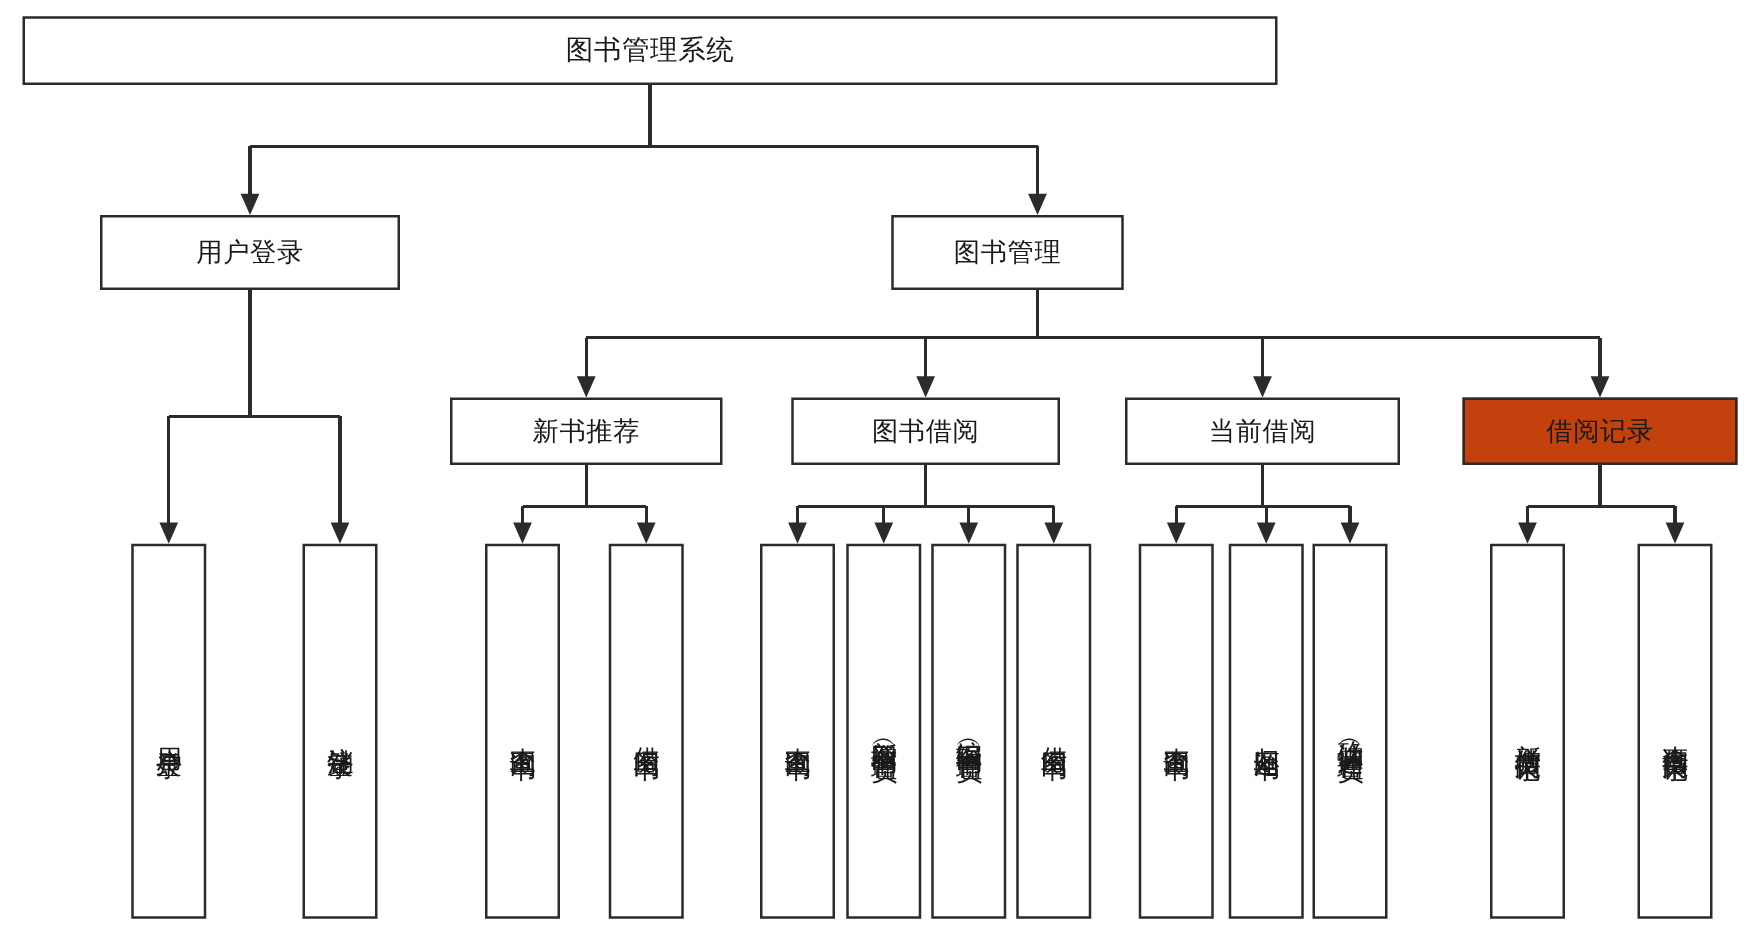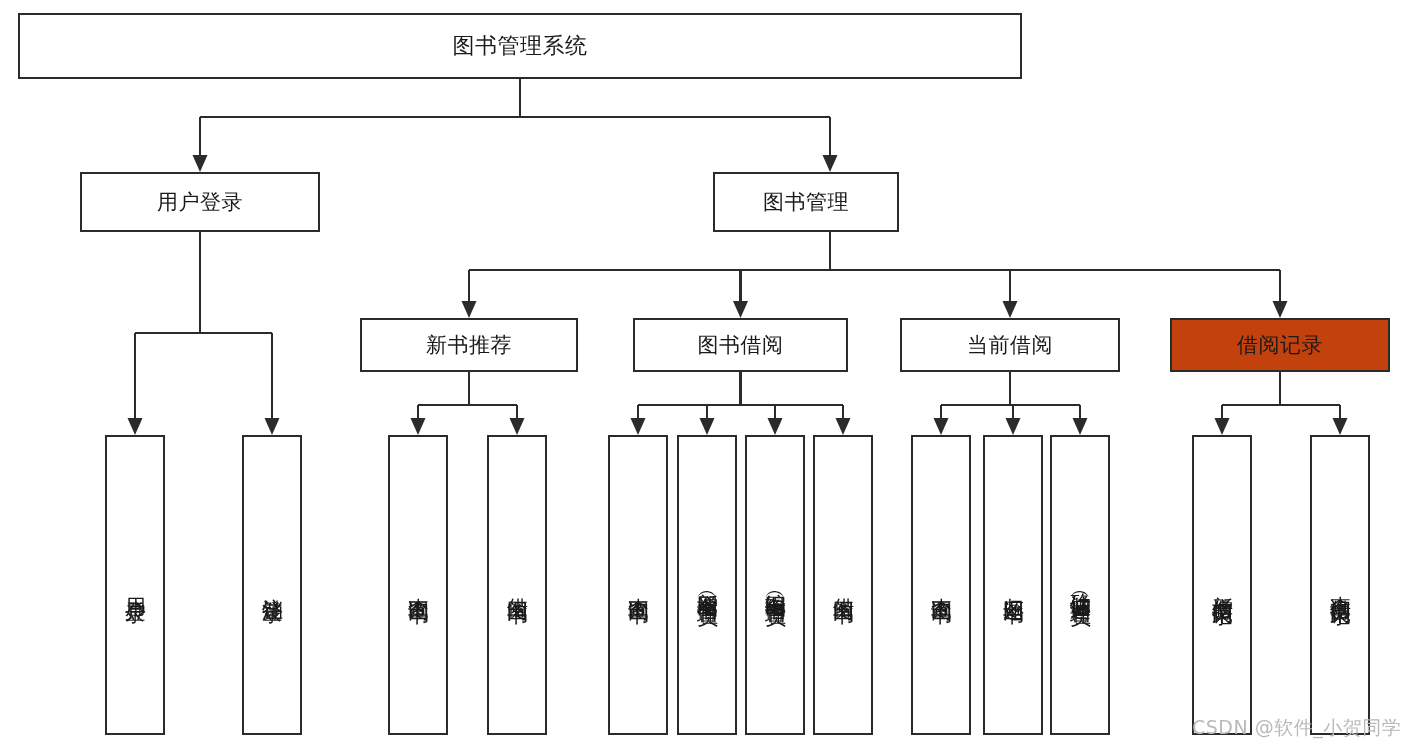--- a/index.html
+++ b/index.html
@@ -114,21 +114,21 @@
       <line x1="1080" y1="405" x2="1080" y2="419" stroke="#2b2b2b" stroke-width="2.5" shape-rendering="crispEdges"></line>
       <polygon points="1072.5,418 1087.5,418 1080,435" fill="#2b2b2b"></polygon>
       <line x1="1280" y1="372" x2="1280" y2="405" stroke="#2b2b2b" stroke-width="2.5" shape-rendering="crispEdges"></line>
       <line x1="1222" y1="405" x2="1340" y2="405" stroke="#2b2b2b" stroke-width="2.5" shape-rendering="crispEdges"></line>
       <line x1="1222" y1="405" x2="1222" y2="419" stroke="#2b2b2b" stroke-width="2.5" shape-rendering="crispEdges"></line>
       <polygon points="1214.5,418 1229.5,418 1222,435" fill="#2b2b2b"></polygon>
       <line x1="1340" y1="405" x2="1340" y2="419" stroke="#2b2b2b" stroke-width="2.5" shape-rendering="crispEdges"></line>
       <polygon points="1332.5,418 1347.5,418 1340,435" fill="#2b2b2b"></polygon>
     </svg>
   <div id="nodes">
-      <div class="node level-0" style="left: 18px; top: 13px; width: 1004px; height: 66px; border-color: rgb(43, 43, 43); background: rgb(255, 255, 255);">
+      <div class="node level-0" style="left: 18px; top: 13px; width: 1004px; height: 55px; border-color: rgb(43, 43, 43); background: rgb(255, 255, 255);">
         <span class="node-label" style="color: rgb(26, 26, 26);">图书管理系统</span>
       </div>
       <div class="node level-1" style="left: 80px; top: 172px; width: 240px; height: 60px; border-color: rgb(43, 43, 43); background: rgb(255, 255, 255);">
         <span class="node-label" style="color: rgb(26, 26, 26);">用户登录</span>
       </div>
       <div class="node level-1" style="left: 713px; top: 172px; width: 186px; height: 60px; border-color: rgb(43, 43, 43); background: rgb(255, 255, 255);">
         <span class="node-label" style="color: rgb(26, 26, 26);">图书管理</span>
       </div>
       <div class="node level-2" style="left: 360px; top: 318px; width: 218px; height: 54px; border-color: rgb(43, 43, 43); background: rgb(255, 255, 255);">
         <span class="node-label" style="color: rgb(26, 26, 26);">新书推荐</span>
@@ -175,14 +175,13 @@
       <div class="node level-3 vertical" style="left: 1050px; top: 435px; width: 60px; height: 300px; border-color: rgb(43, 43, 43); background: rgb(255, 255, 255);">
         <span class="node-label" style="color: rgb(26, 26, 26);">确认归还（管理员）</span>
       </div>
       <div class="node level-3 vertical" style="left: 1192px; top: 435px; width: 60px; height: 300px; border-color: rgb(43, 43, 43); background: rgb(255, 255, 255);">
         <span class="node-label" style="color: rgb(26, 26, 26);">新增借阅记录</span>
       </div>
       <div class="node level-3 vertical" style="left: 1310px; top: 435px; width: 60px; height: 300px; border-color: rgb(43, 43, 43); background: rgb(255, 255, 255);">
         <span class="node-label" style="color: rgb(26, 26, 26);">查询借阅记录</span>
       </div>
     </div>
-  <div class="watermark" style="left: 1192px; top: 715px; color: rgb(185, 185, 185);">CSDN @软件_小贺同学</div>
 </div>
 
 </body></html>

